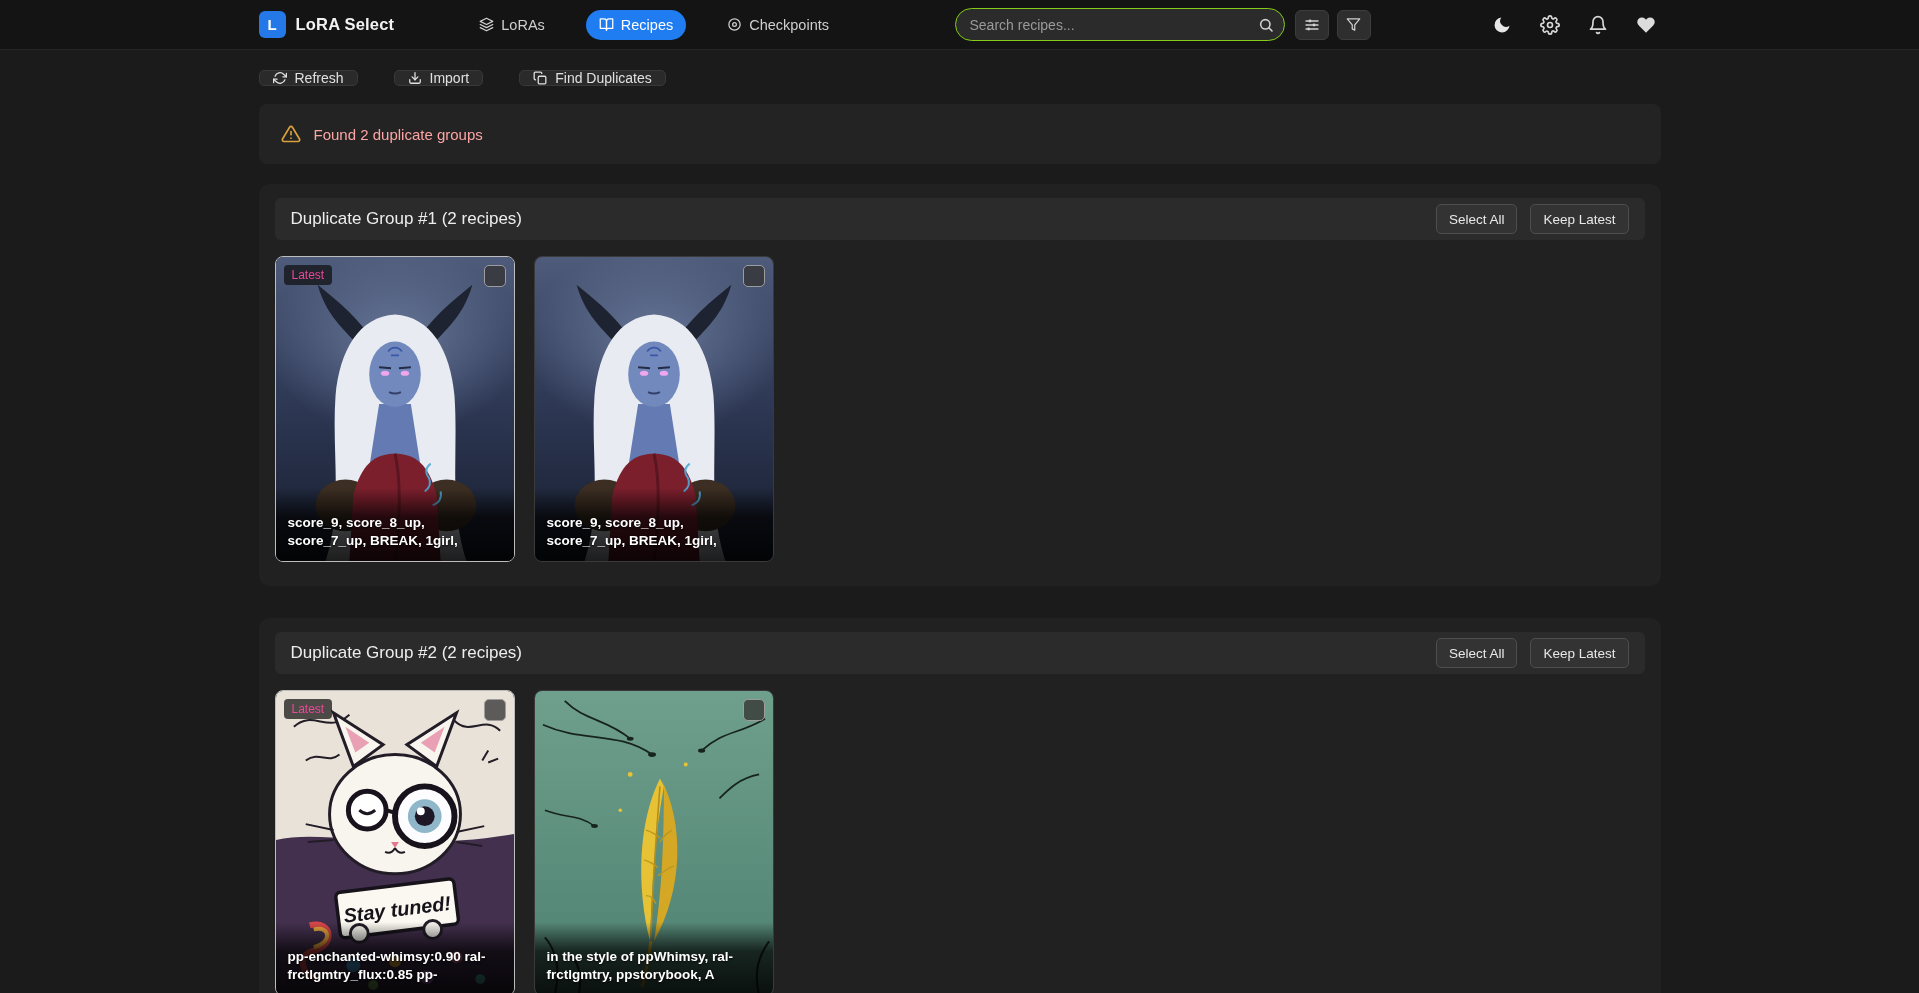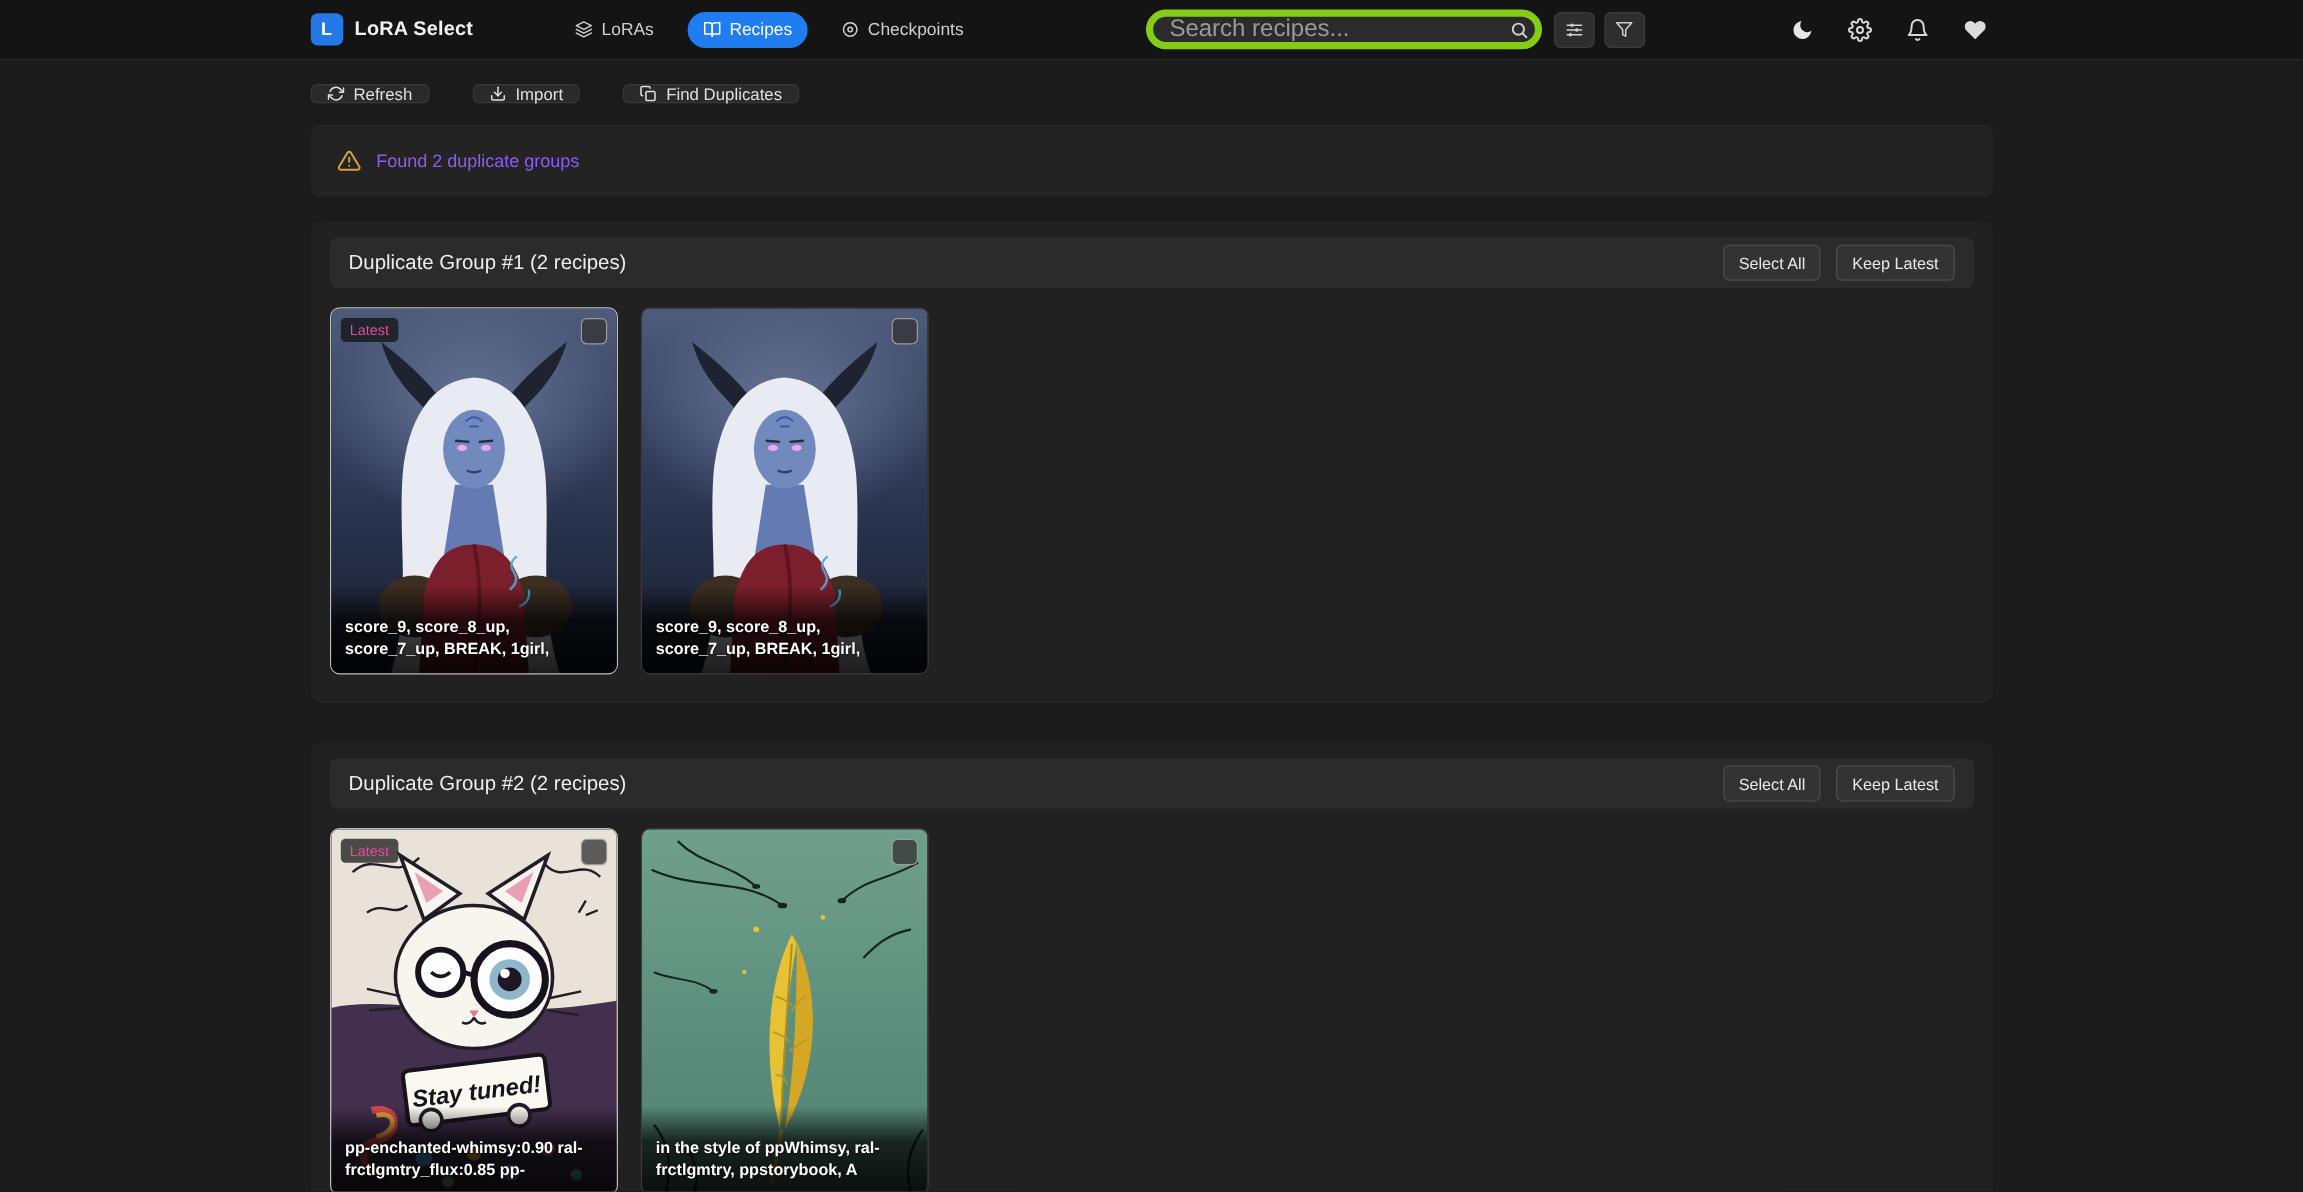--- a/index.html
+++ b/index.html
@@ -13,28 +13,28 @@
   :root { --accent: #1f7cf1; --warning: #d8a13c; }
 
   
   .navbar { height: 50px; background: #141414; border-bottom: 1px solid #262626; }
   .nav-inner { width: 1402px; margin: 0 auto; height: 100%; display: flex; align-items: center; }
   .brand { display: flex; align-items: center; gap: 10px; }
   .logo { width: 27px; height: 27px; border-radius: 6px; background: #2478e8; color: #fff;
           display: flex; align-items: center; justify-content: center; font-weight: 700; font-size: 15px; }
   .brand-title { font-size: 16.5px; font-weight: 700; color: #f2f2f2; letter-spacing: .2px; }
 
-  .nav-tabs { display: flex; align-items: center; gap: 15px; margin-left: 72px; }
+  .nav-tabs { display: flex; align-items: center; gap: 28px; margin-left: 72px; }
   .nav-tab { display: flex; align-items: center; gap: 7px; color: #cfcfcf; font-size: 14.5px;
              padding: 7px 13px; border-radius: 17px; cursor: pointer; background: transparent; border: none; }
   .nav-tab.active { background: var(--accent); color: #fff; }
 
   .search-wrap { margin-left: auto; position: relative; width: 330px; }
   .search-input { width: 100%; height: 33px; border-radius: 17px; background: #2b2b2b;
-                  border: 6px solid #84cc16; color: #ddd; padding: 0 38px 0 14px; font-size: 20px;
+                  border: 1px solid #84cc16; color: #ddd; padding: 0 38px 0 14px; font-size: 14px;
                   font-family: "Liberation Sans", sans-serif; outline: none; }
   .search-input::placeholder { color: #9a9a9a; }
   .search-btn { position: absolute; right: 5px; top: 3px; width: 27px; height: 27px; border-radius: 50%;
                 background: transparent; border: none; color: #cfcfcf; display: flex; align-items: center;
                 justify-content: center; cursor: pointer; }
 
   .filter-btns { display: flex; gap: 8px; margin-left: 10px; }
   .sq-btn { width: 34px; height: 30px; border-radius: 6px; background: #2e2e2e; border: 1px solid #3d3d3d;
             color: #d0d0d0; display: flex; align-items: center; justify-content: center; cursor: pointer; }
 
@@ -49,21 +49,21 @@
 
   
   .toolbar { display: flex; gap: 36px; margin-top: 20px; }
   .tool-btn { display: flex; align-items: center; gap: 8px; height: 16px; padding: 0 13px;
               background: #2a2a2a; border: 1px solid #383838; border-radius: 5px; color: #e0e0e0;
               font-size: 14px; font-family: "Liberation Sans", sans-serif; cursor: pointer; }
 
   
   .banner { margin-top: 18px; background: #232323; border-radius: 8px; height: 60px;
             display: flex; align-items: center; padding: 0 22px; }
-  .banner-msg { display: flex; align-items: center; gap: 13px; color: #8b5cf6; font-size: 15px; }
+  .banner-msg { display: flex; align-items: center; gap: 13px; color: #fca5a5; font-size: 15px; }
   .warn { color: var(--warning); }
   .banner-right { margin-left: auto; display: flex; align-items: center; gap: 16px; }
   .btn-secondary { height: 31px; padding: 0 14px; background: #2b2b2b; border: 1px solid #4a4a4a;
                    border-radius: 5px; color: #e6e6e6; font-size: 13.5px; cursor: pointer;
                    font-family: "Liberation Sans", sans-serif; }
   .delete-cluster { display: flex; align-items: center; gap: 7px; color: #8f8f8f; font-size: 13.5px; }
   .count-input { width: 92px; height: 30px; background: #1e1e1e; border: 1px solid #3a3a3a; border-radius: 5px;
                  color: #cfcfcf; text-align: center; font-size: 13.5px; font-family: "Liberation Sans", sans-serif; }
   .close-btn { background: none; border: none; color: #fff; width: 30px; height: 30px; margin-left: 4px;
                display: flex; align-items: center; justify-content: center; cursor: pointer; }

